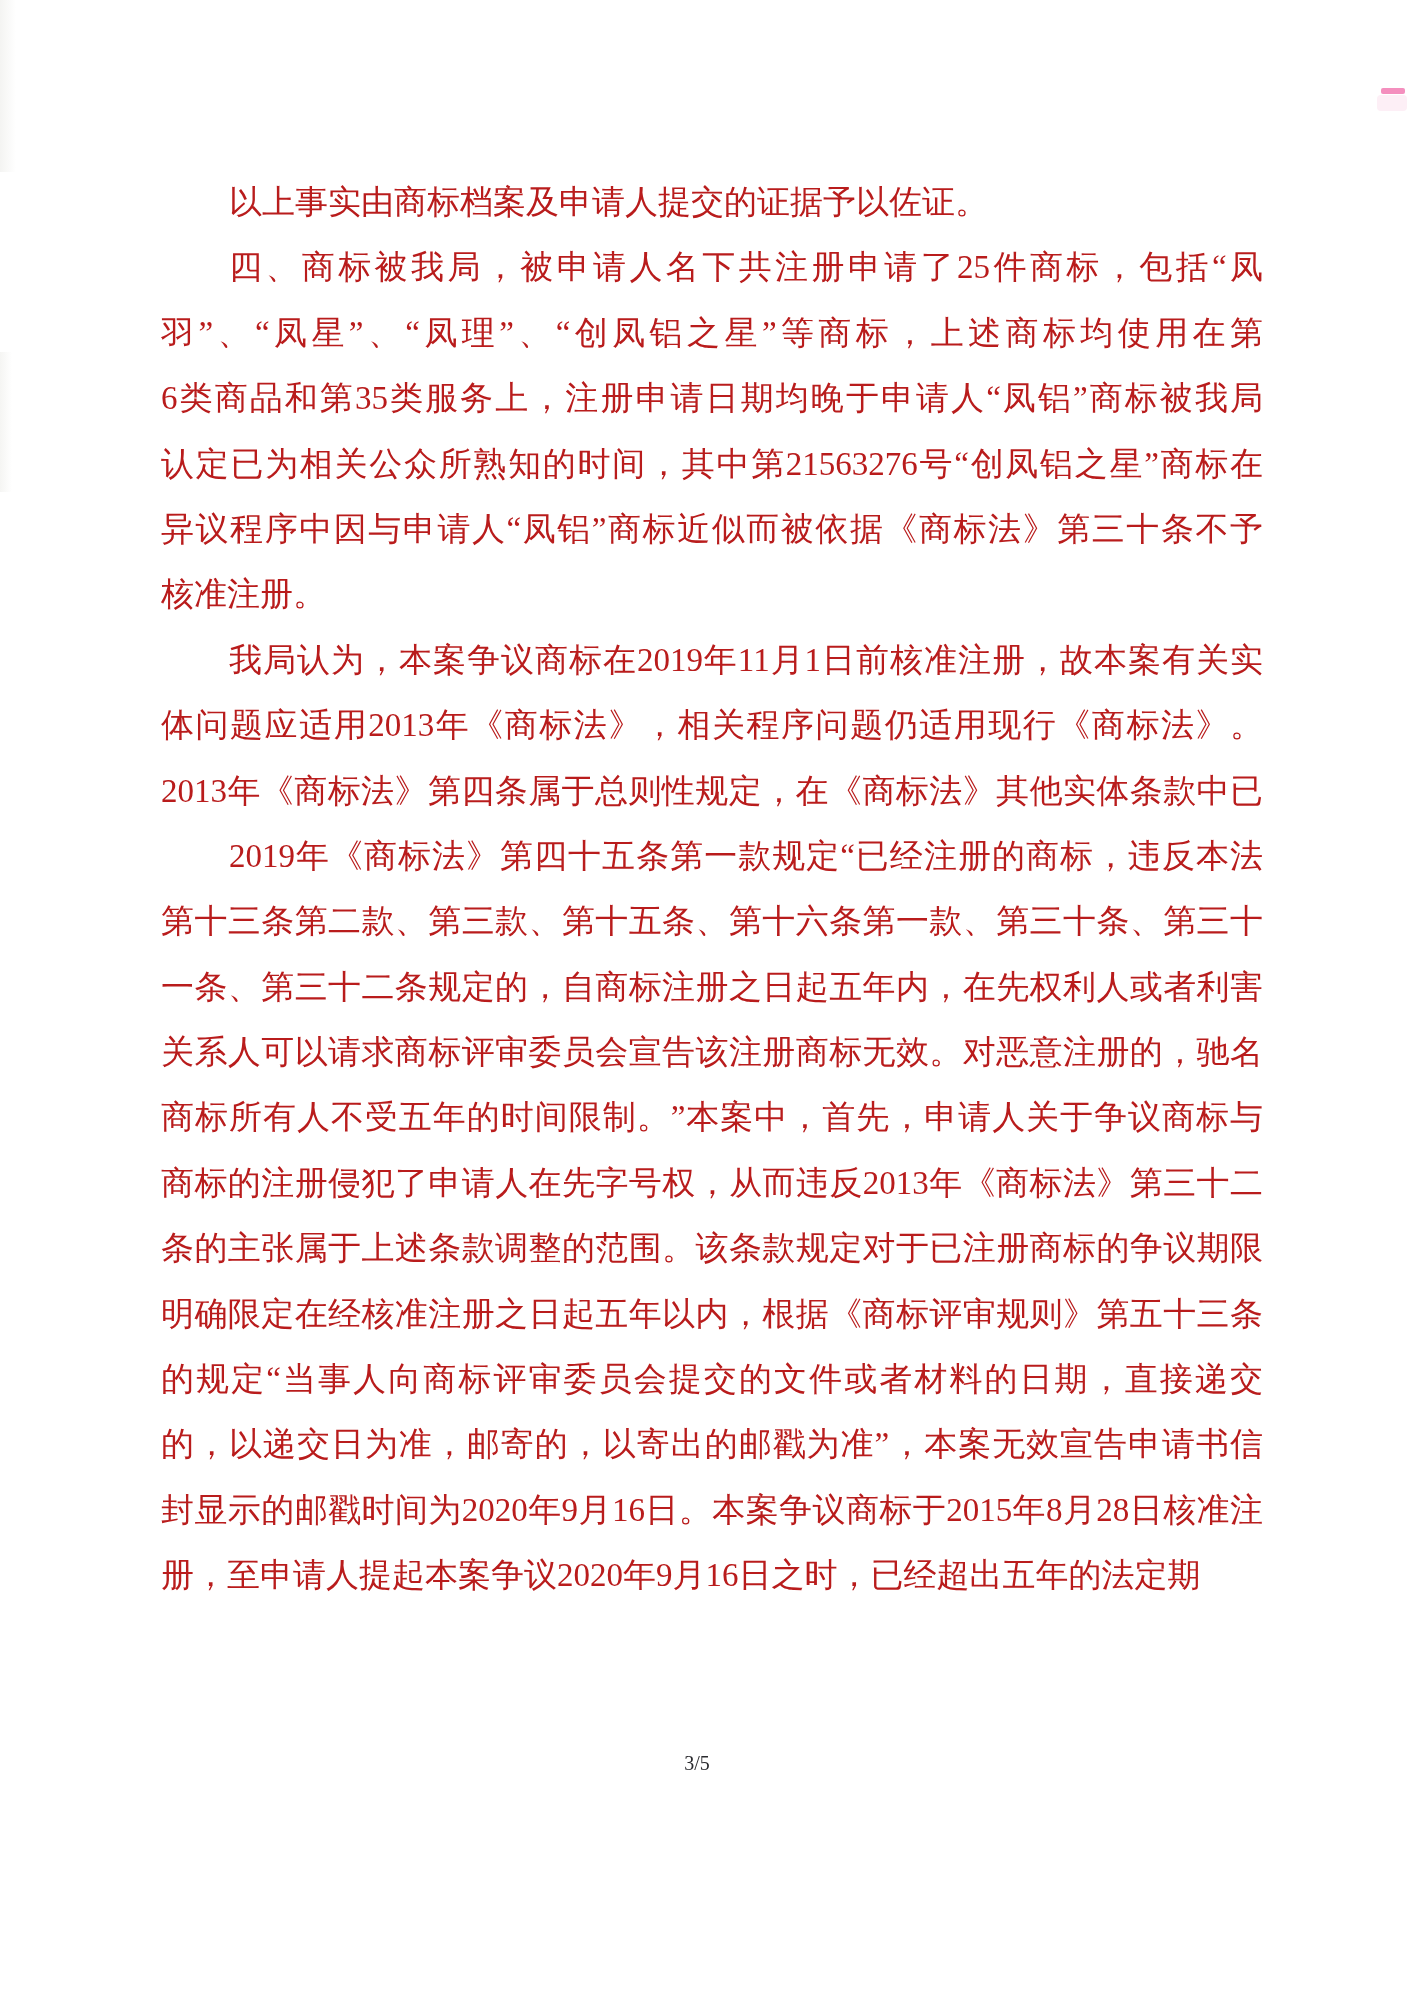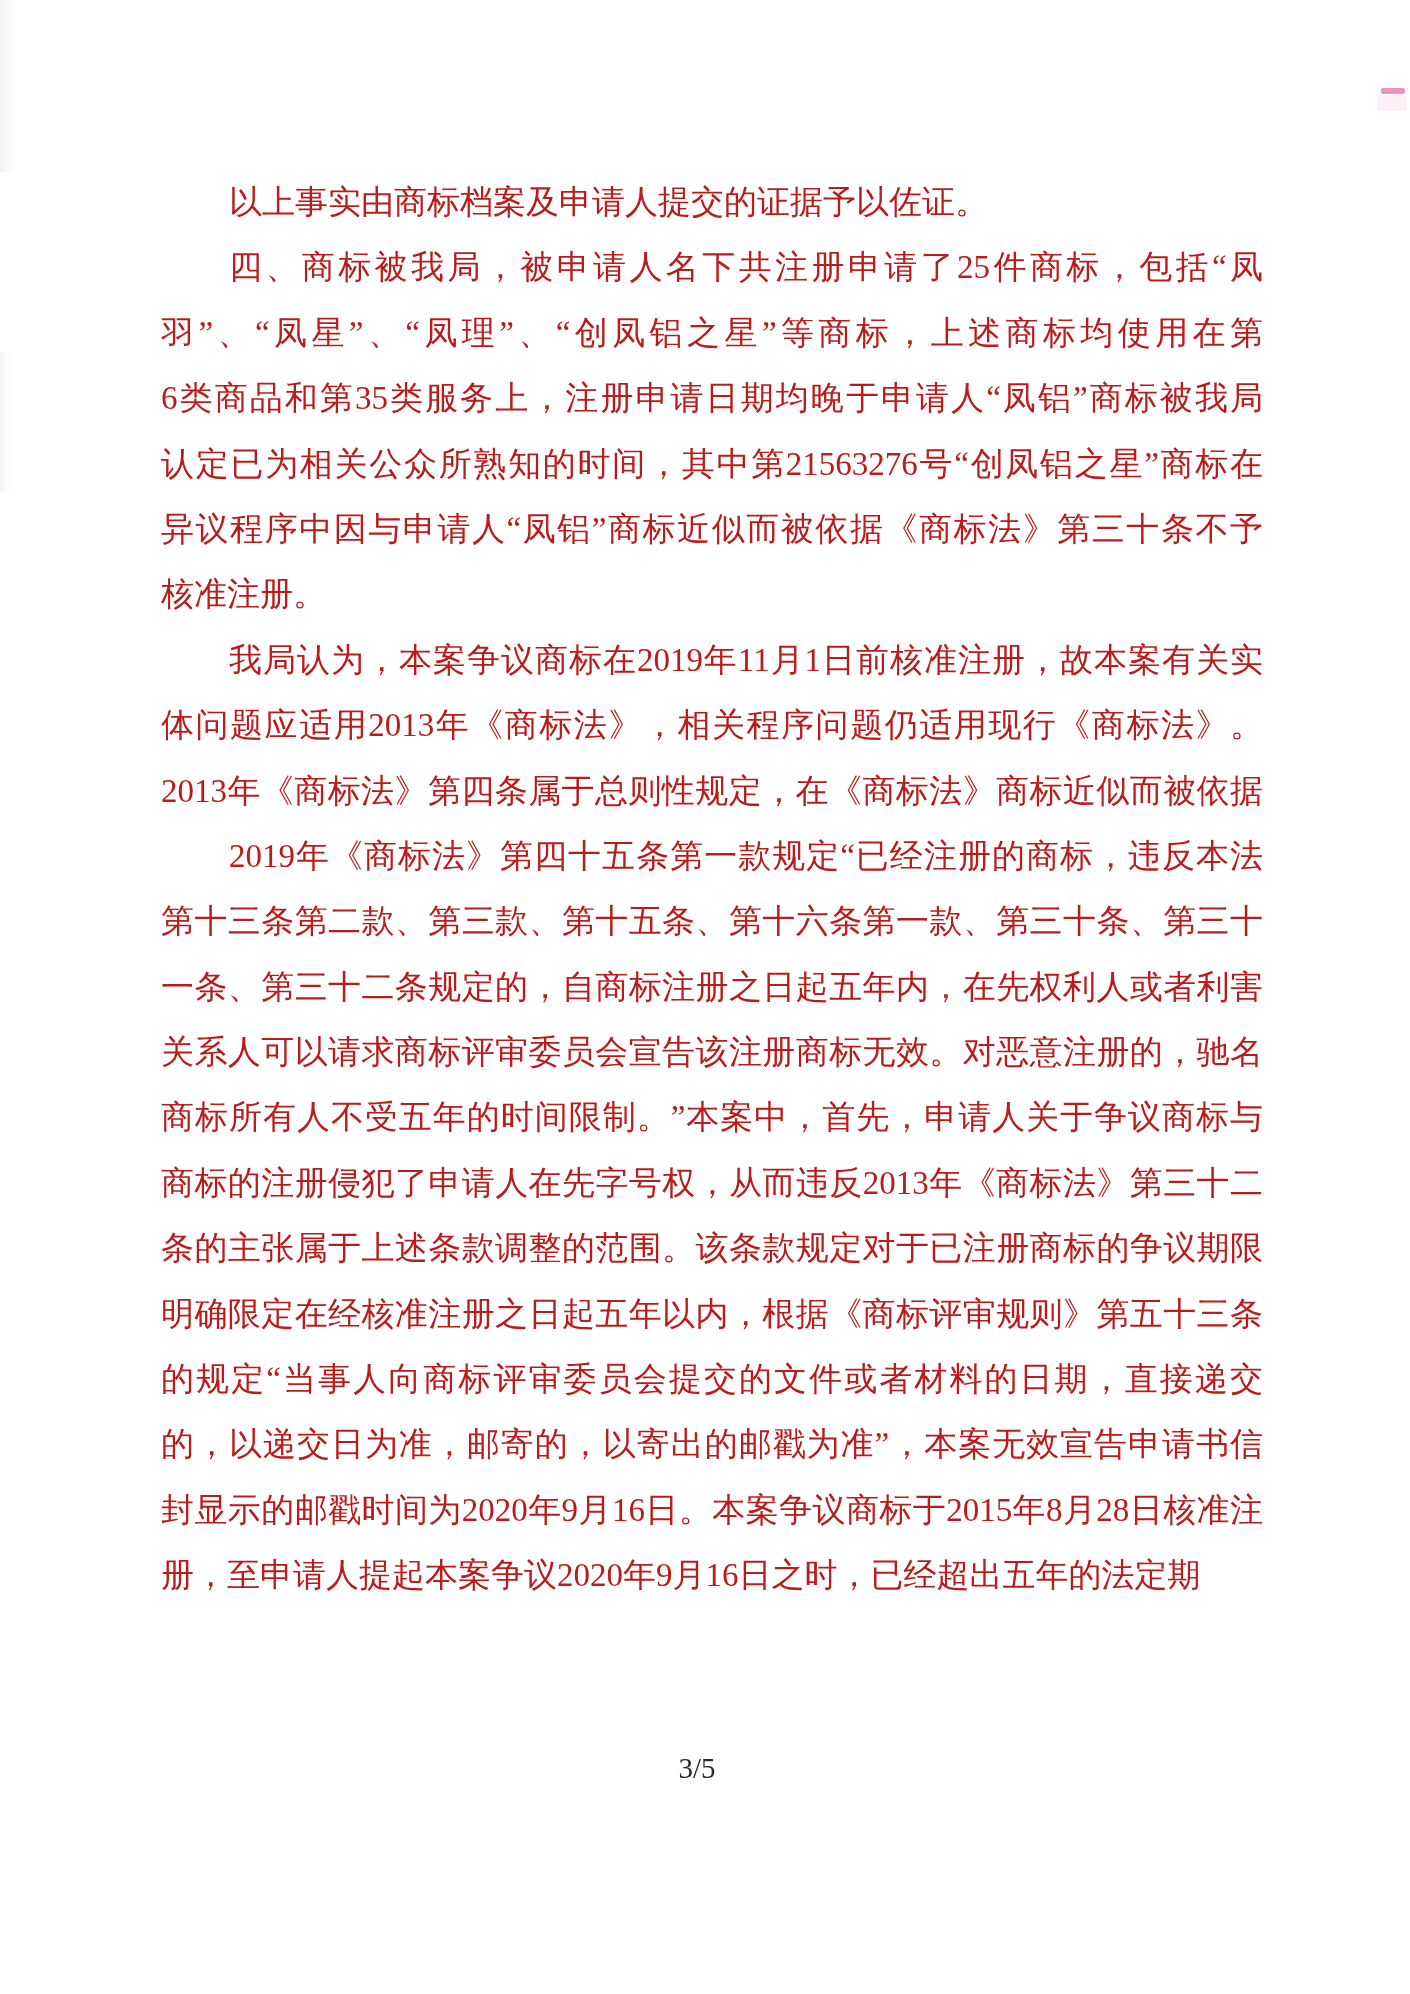--- a/index.html
+++ b/index.html
@@ -66,21 +66,21 @@
   }
   .line.indent {
     text-indent: 68px;
   }
   .page-number {
     position: absolute;
     left: 146px;
     top: 1752px;
     width: 1102px;
     text-align: center;
-    font-size: 29px;
+    font-size: 20px;
     color: #2a2a2e;
     font-family: "Liberation Serif", "DejaVu Serif", serif;
   }
 </style>
 </head>
 <body>
 
 <div class="page">
 
   <div class="scan-strip-top"></div>
@@ -92,21 +92,21 @@
   <div class="text-block" id="doc-body">
       <div class="line indent">以上事实由商标档案及申请人提交的证据予以佐证。</div>
       <div class="line justify indent">四、商标被我局，被申请人名下共注册申请了25件商标，包括“凤</div>
       <div class="line justify">羽”、“凤星”、“凤理”、“创凤铝之星”等商标，上述商标均使用在第</div>
       <div class="line justify">6类商品和第35类服务上，注册申请日期均晚于申请人“凤铝”商标被我局</div>
       <div class="line justify">认定已为相关公众所熟知的时间，其中第21563276号“创凤铝之星”商标在</div>
       <div class="line justify">异议程序中因与申请人“凤铝”商标近似而被依据《商标法》第三十条不予</div>
       <div class="line">核准注册。</div>
       <div class="line justify indent">我局认为，本案争议商标在2019年11月1日前核准注册，故本案有关实</div>
       <div class="line justify">体问题应适用2013年《商标法》，相关程序问题仍适用现行《商标法》。</div>
-      <div class="line justify">2013年《商标法》第四条属于总则性规定，在《商标法》商标近似而被依据</div>
+      <div class="line justify">2013年《商标法》第四条属于总则性规定，在《商标法》其他实体条款中已</div>
       <div class="line justify indent">2019年《商标法》第四十五条第一款规定“已经注册的商标，违反本法</div>
       <div class="line justify">第十三条第二款、第三款、第十五条、第十六条第一款、第三十条、第三十</div>
       <div class="line justify">一条、第三十二条规定的，自商标注册之日起五年内，在先权利人或者利害</div>
       <div class="line justify">关系人可以请求商标评审委员会宣告该注册商标无效。对恶意注册的，驰名</div>
       <div class="line justify">商标所有人不受五年的时间限制。”本案中，首先，申请人关于争议商标与</div>
       <div class="line justify">商标的注册侵犯了申请人在先字号权，从而违反2013年《商标法》第三十二</div>
       <div class="line justify">条的主张属于上述条款调整的范围。该条款规定对于已注册商标的争议期限</div>
       <div class="line justify">明确限定在经核准注册之日起五年以内，根据《商标评审规则》第五十三条</div>
       <div class="line justify">的规定“当事人向商标评审委员会提交的文件或者材料的日期，直接递交</div>
       <div class="line justify">的，以递交日为准，邮寄的，以寄出的邮戳为准”，本案无效宣告申请书信</div>

